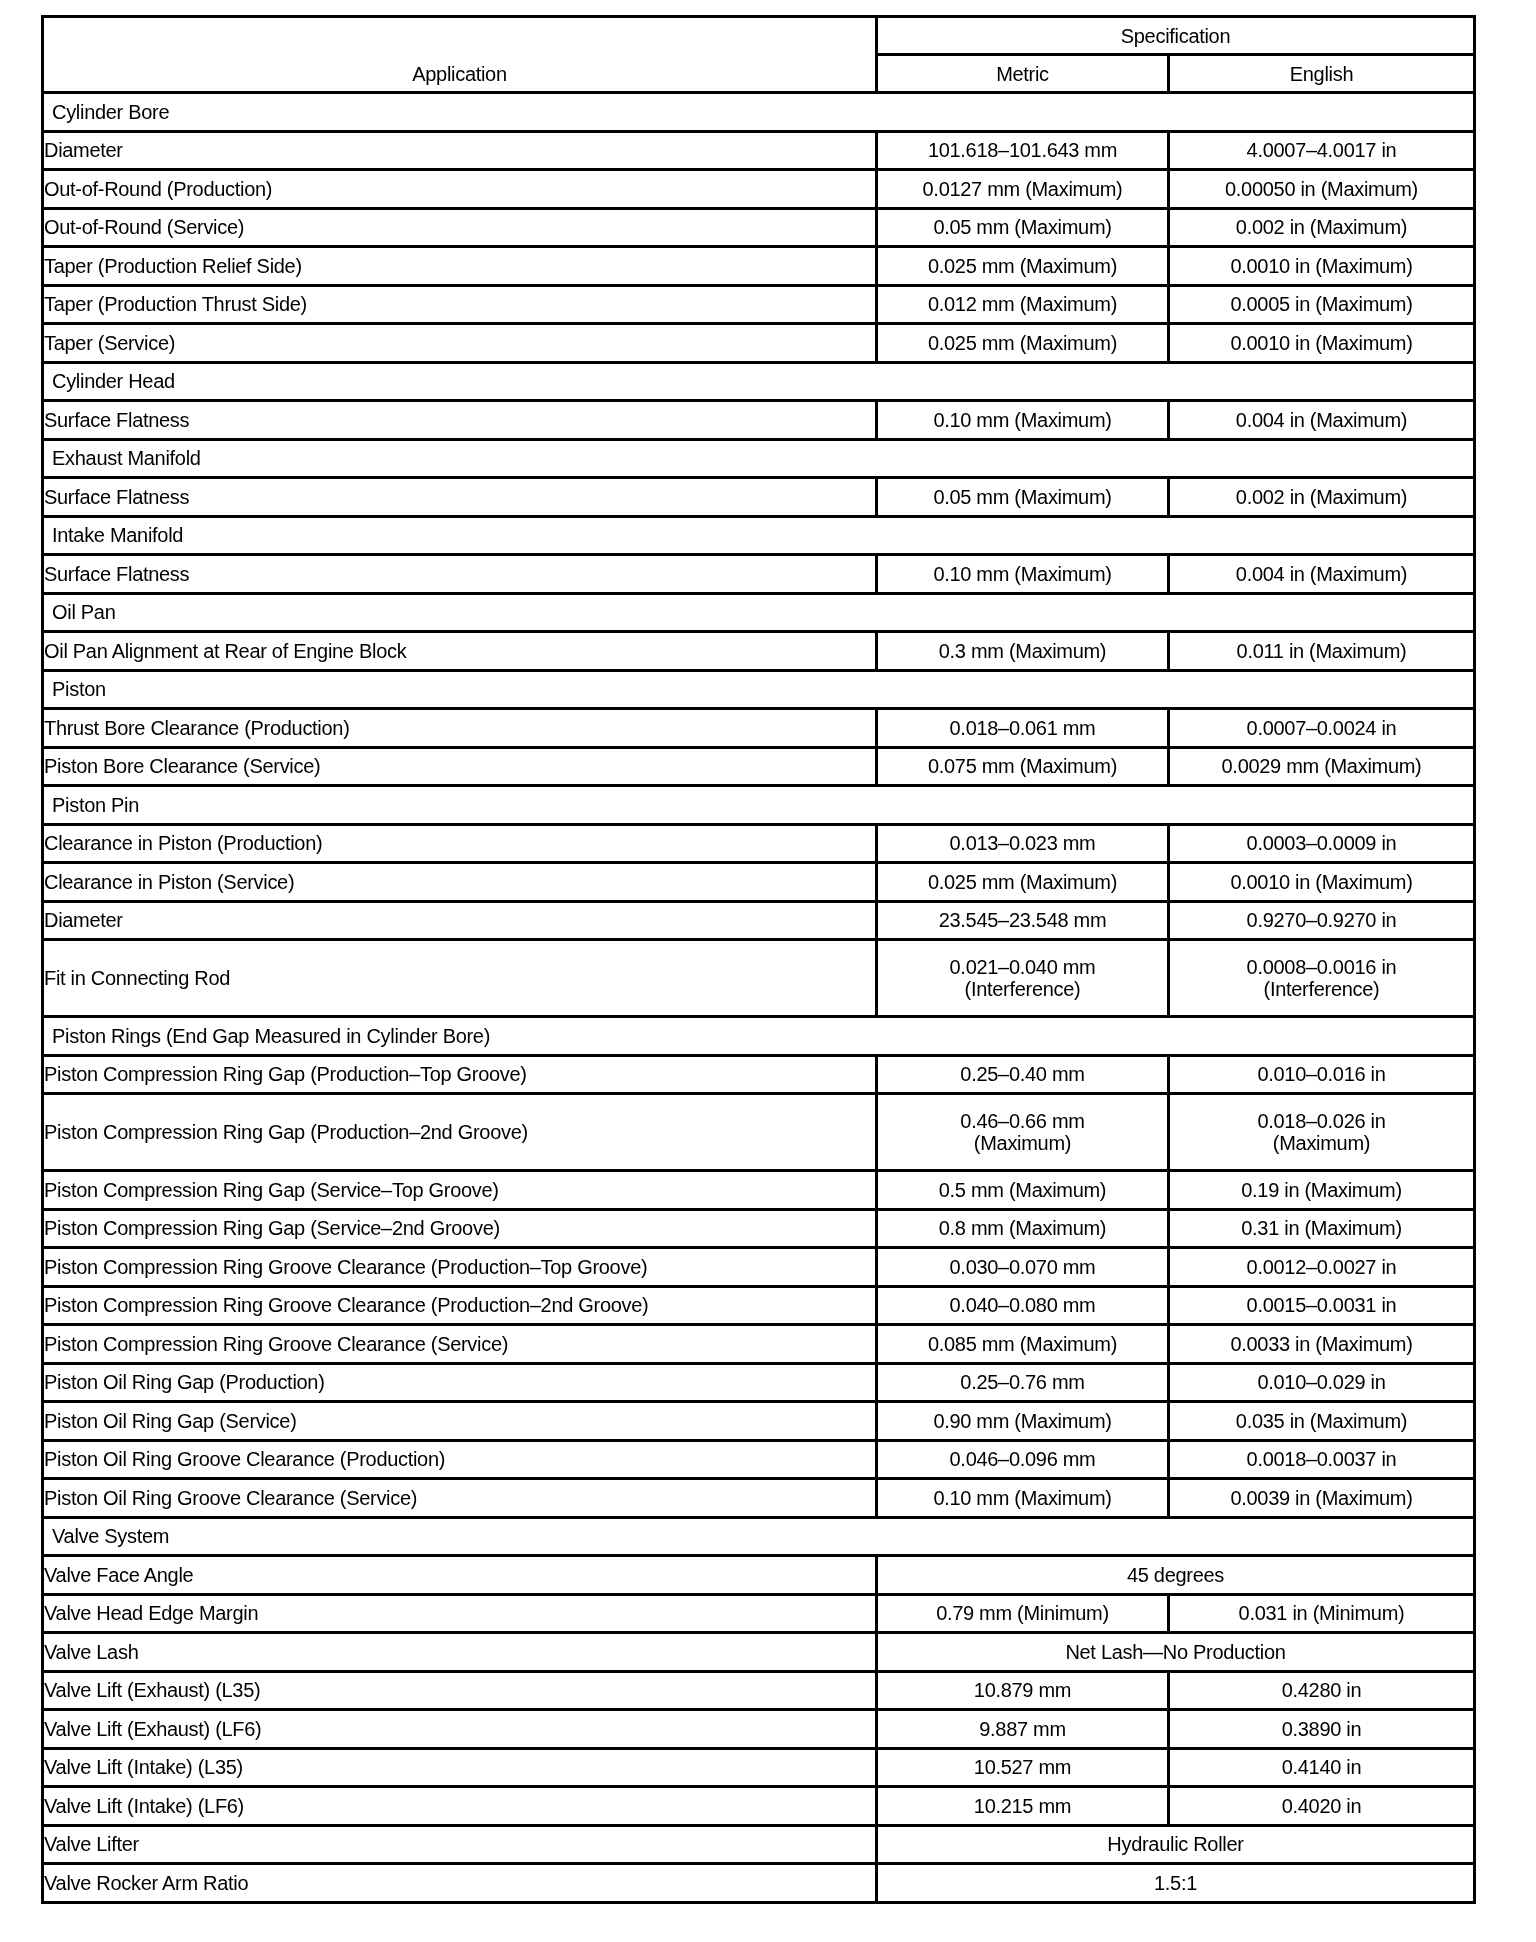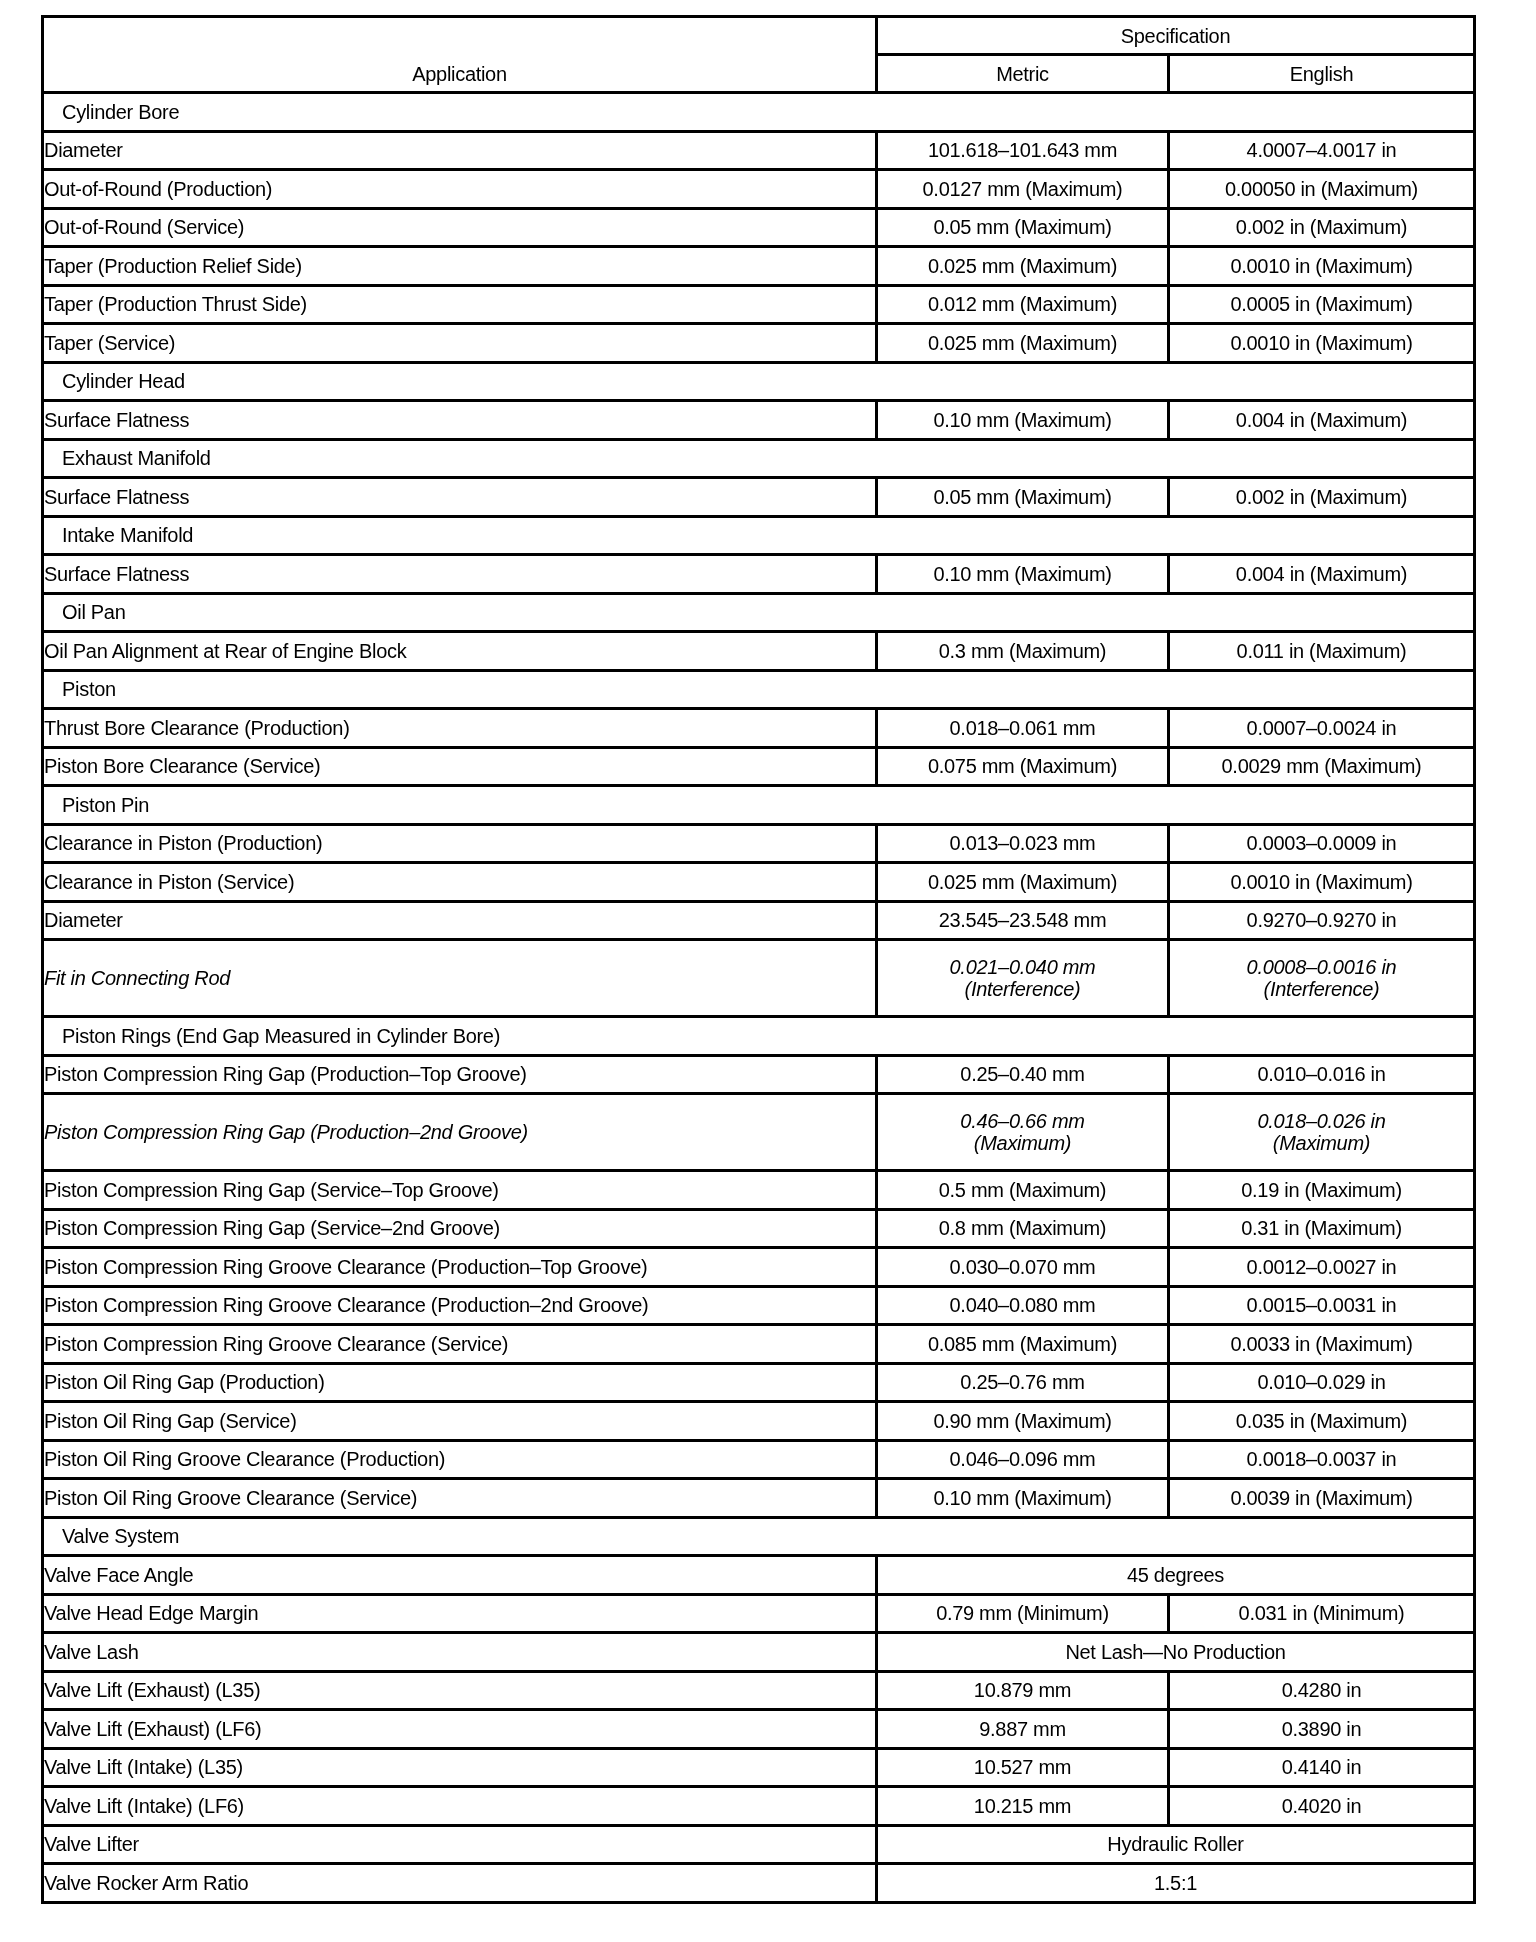--- a/index.html
+++ b/index.html
@@ -21,22 +21,22 @@
       line-height: 22px;
       vertical-align: middle;
     }
     .spec-table th { font-weight: normal; text-align: center; }
     col.c-app { width: 834px; }
     col.c-met { width: 292px; }
     col.c-eng { width: 306px; }
     tr.h1 th { height: 35px; }
     tr.h2 th { height: 35px; margin-top: 8px; }
     tr.row td { height: 35.5px; }
-    tr.row.tall td { height: 74px; font-style: italic; }
-    td.sec { padding-left: 18px; text-align: left; }
+    tr.row.tall td { height: 74px; }
+    td.sec { padding-left: 8px; text-align: left; }
     td.item { text-align: left; }
     td.val { text-align: center; }
     .h1 th.app { vertical-align: bottom; padding-bottom: 6px; }
   </style>
 </head>
 <body>
 
 <table class="spec-table">
   <colgroup>
     <col class="c-app">

